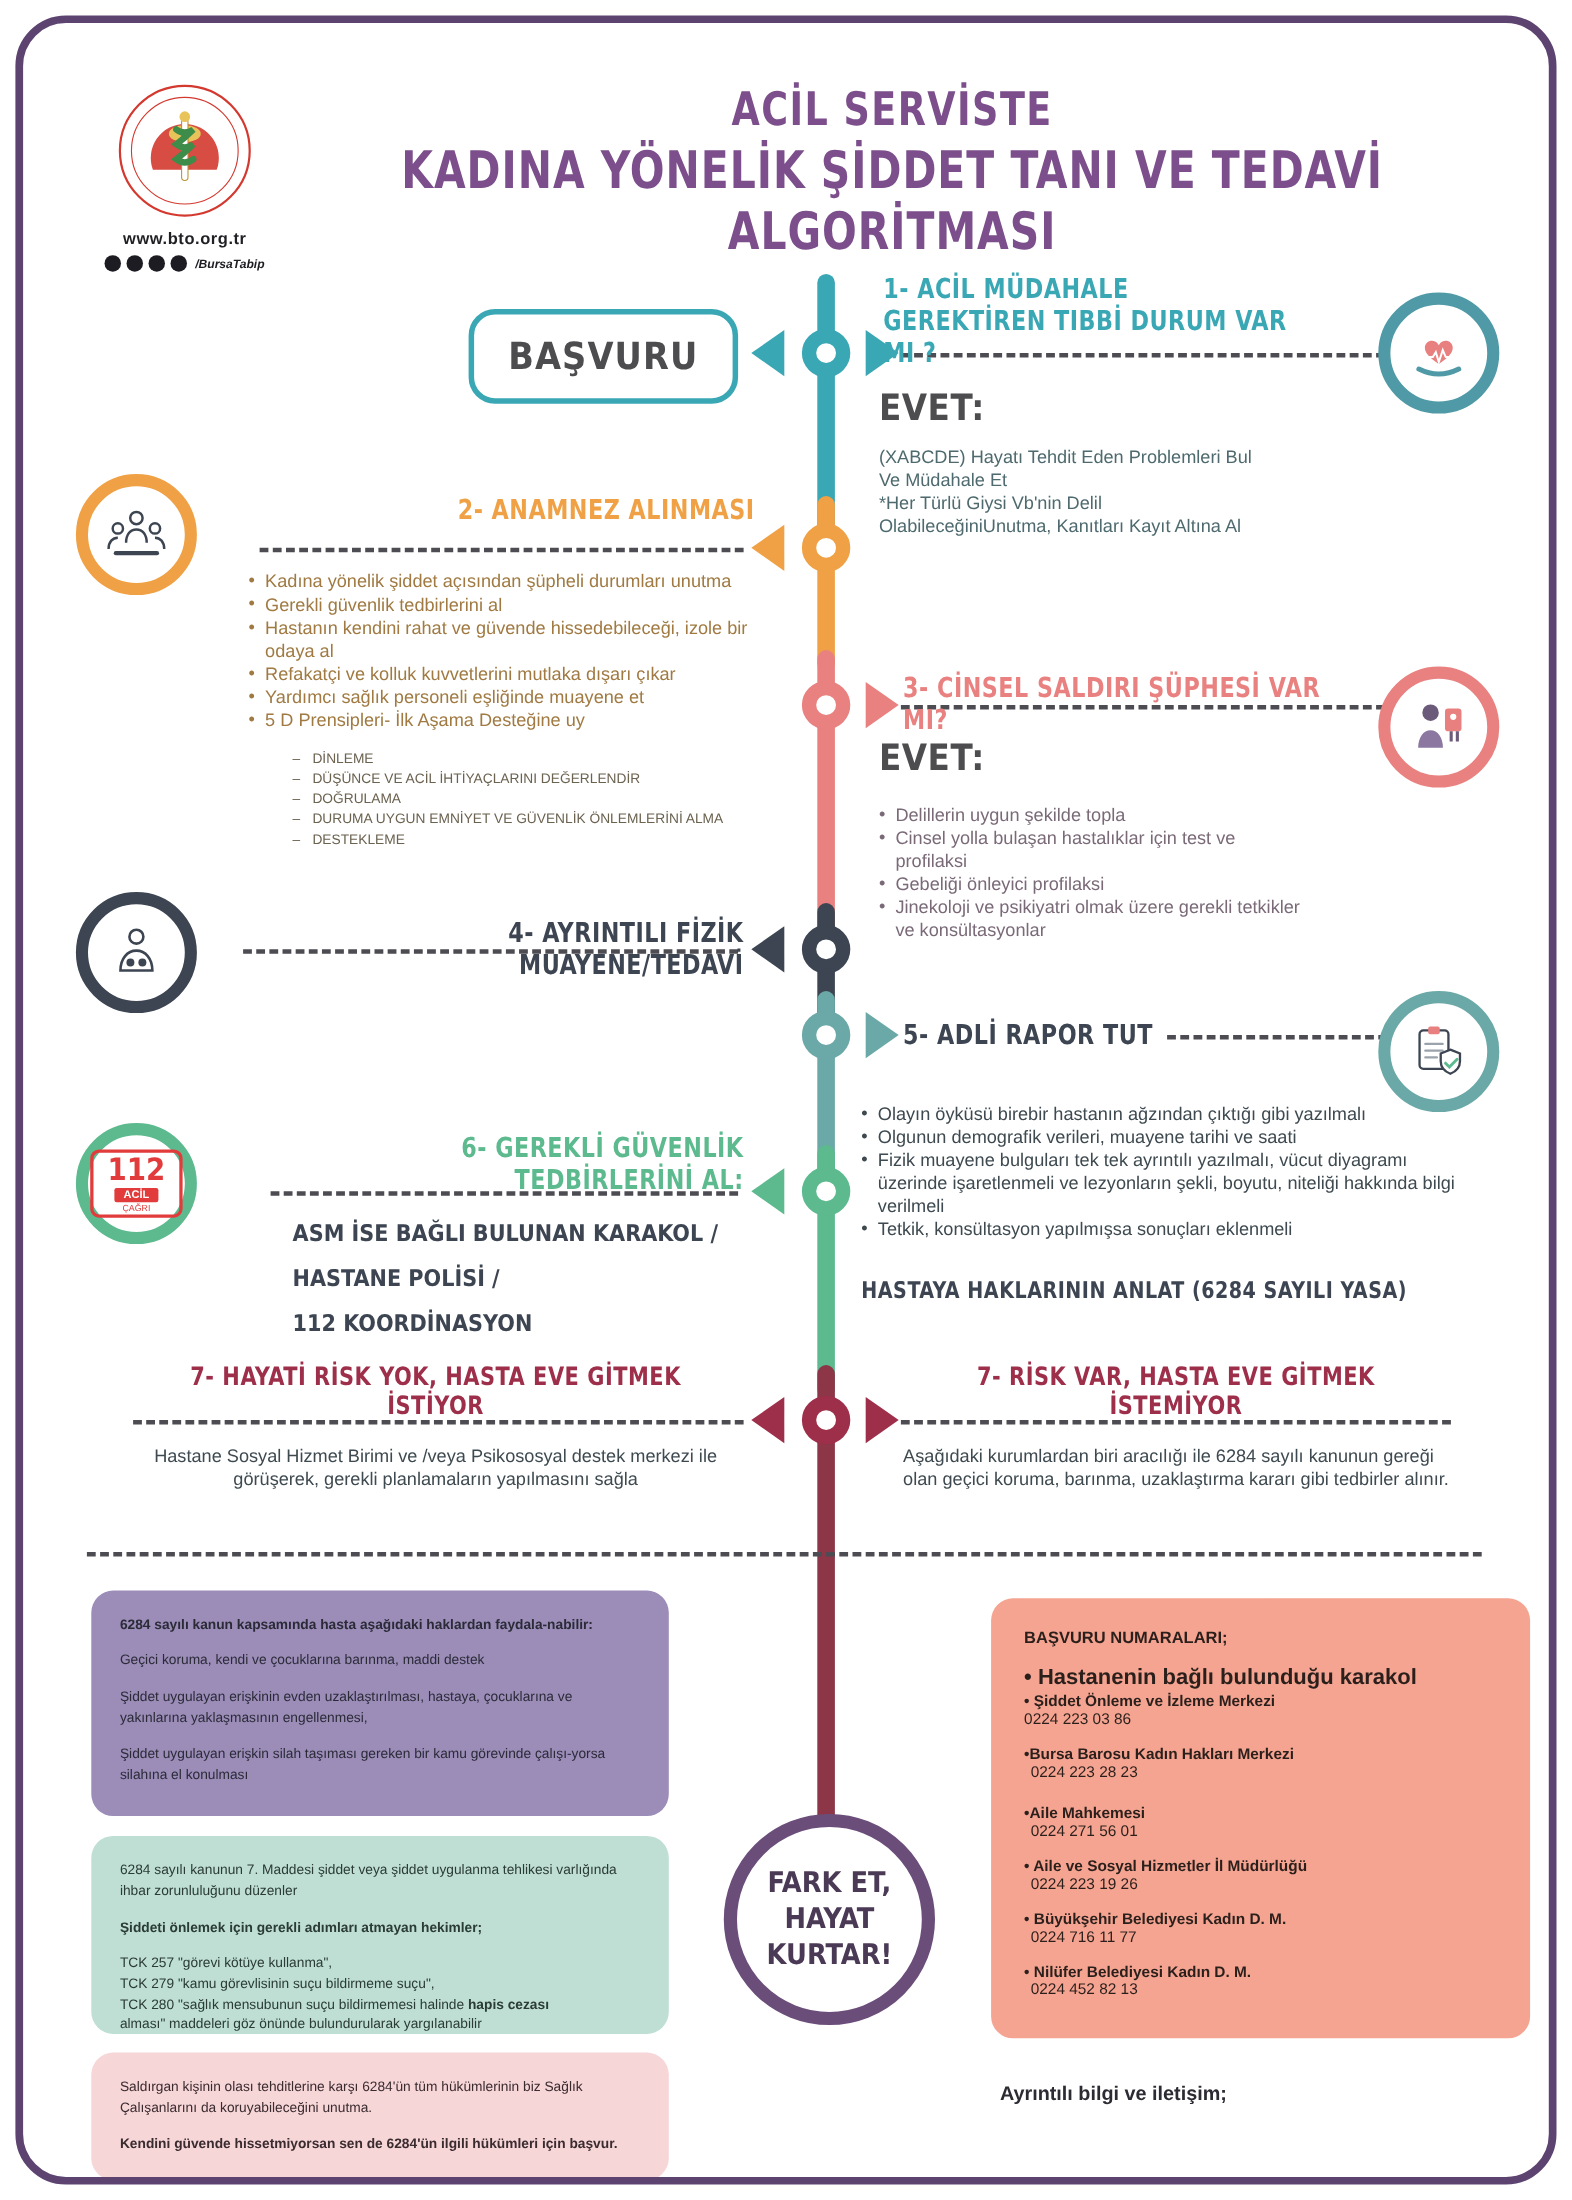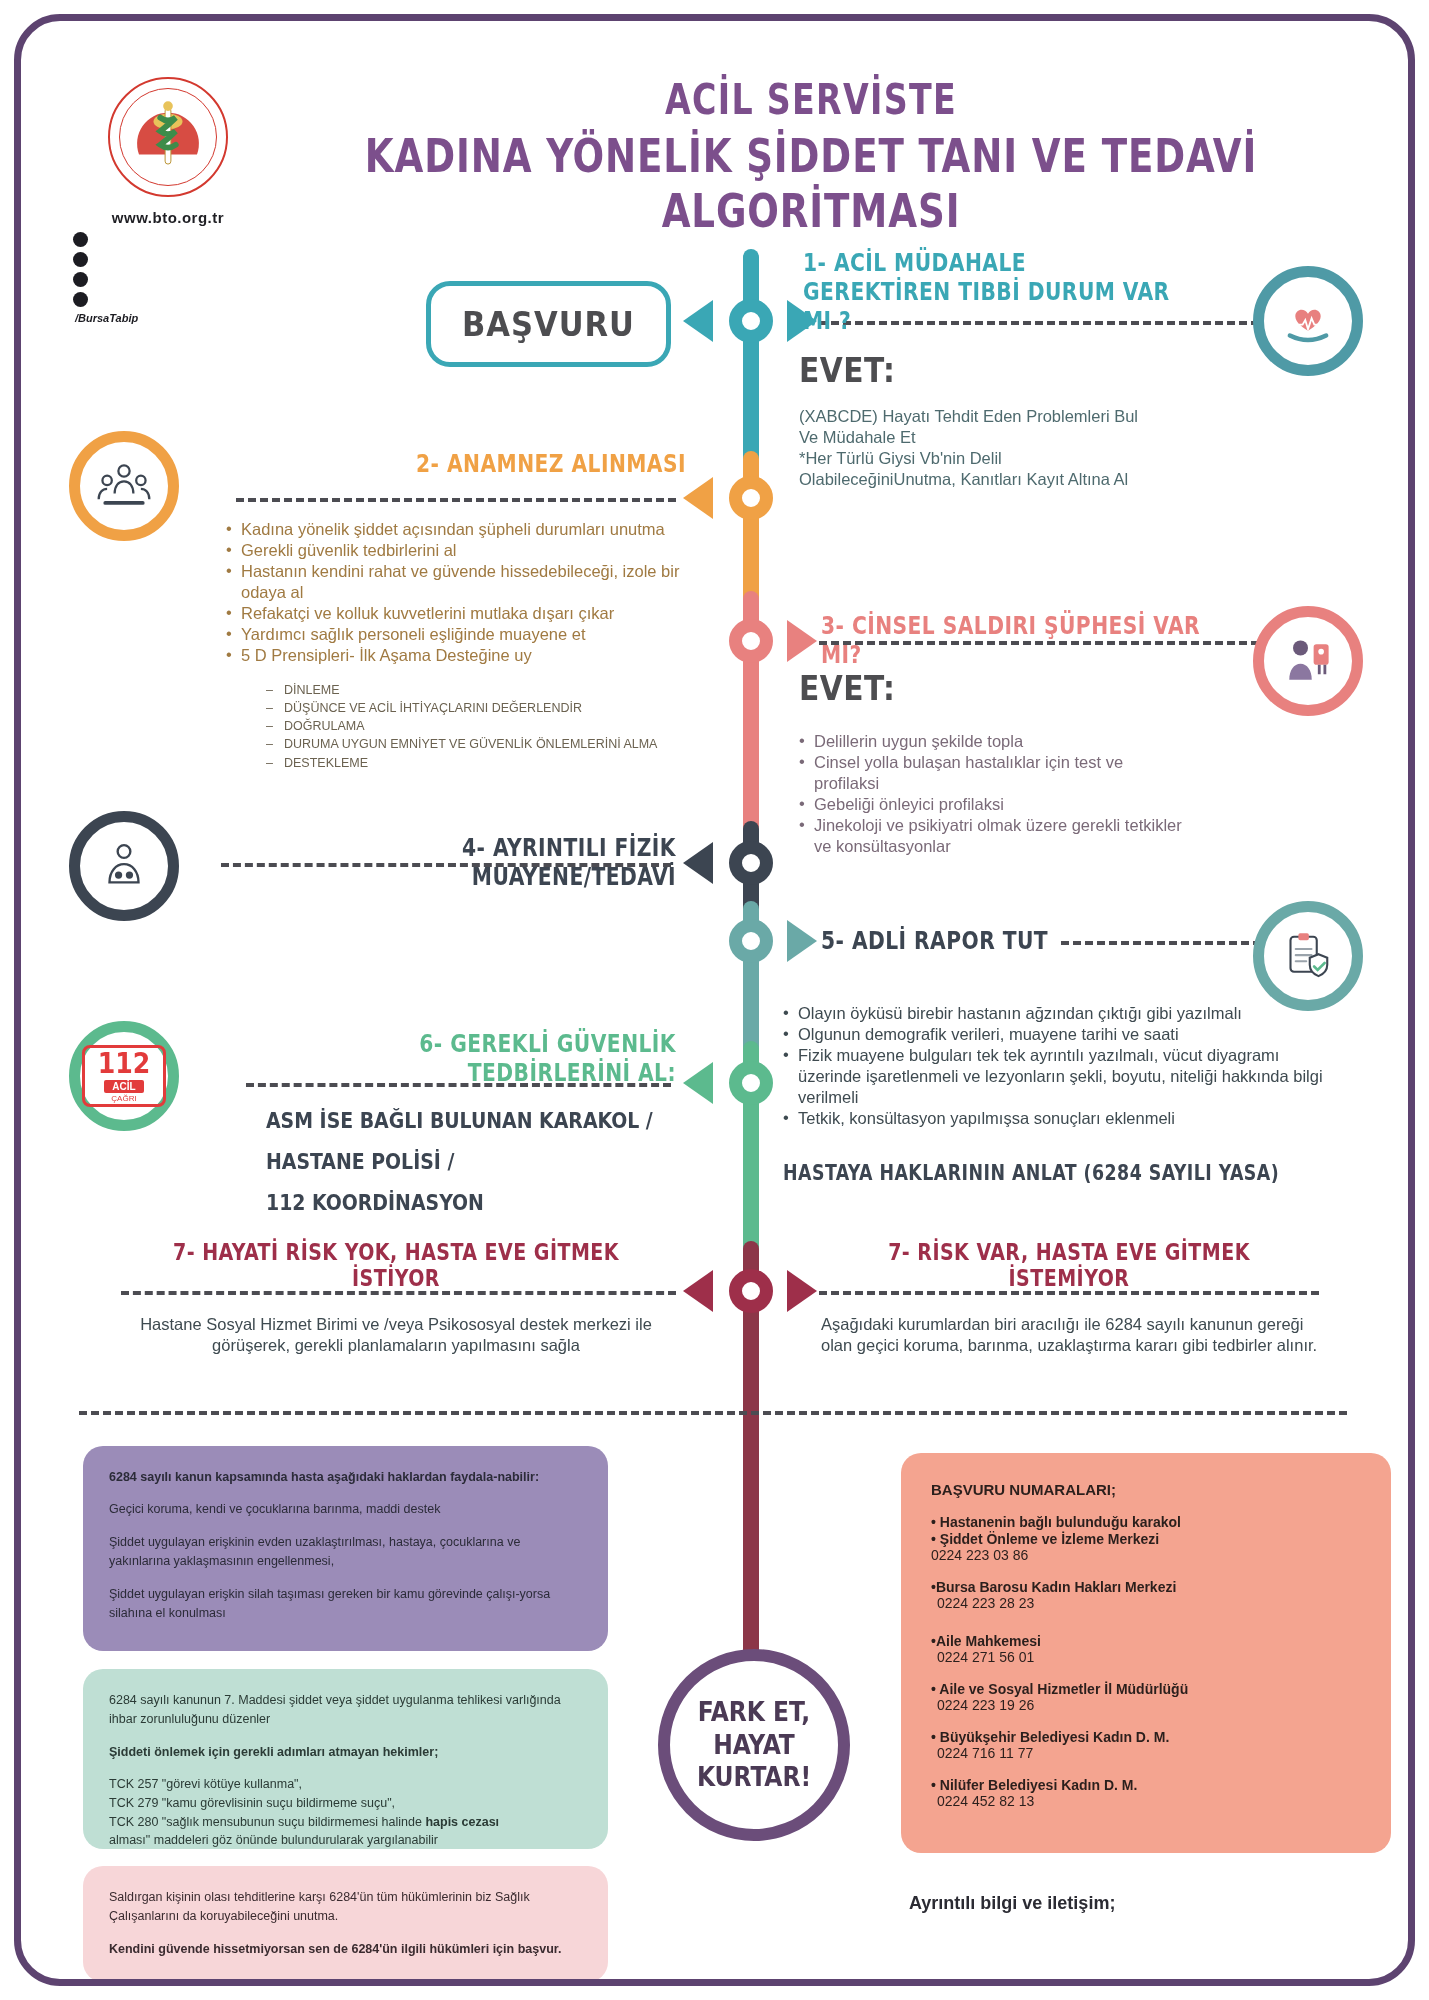--- a/index.html
+++ b/index.html
@@ -22,21 +22,21 @@
   .logo-circle{
     width:120px;height:120px;border-radius:50%;
     border:2.5px solid #d3392f; margin:0 auto; position:relative; background:#fff;
   }
   .logo-circle:after{
     content:""; position:absolute; inset:9px; border-radius:50%;
     border:1.5px solid #d3392f;
   }
   .logo-arc{ position:absolute; inset:0; }
   .logo-url{ margin-top:12px; font-size:15px; font-weight:700; color:#1f1f24; letter-spacing:.5px;}
-  .socials{ margin-top:6px; display:flex; gap:5px; justify-content:center; align-items:flex-start;flex-direction:column;}
+  .socials{ margin-top:6px; display:flex; gap:5px; justify-content:center; align-items:flex-end;}
   .soc{ width:15px;height:15px;border-radius:50%;background:#1c1c22; display:inline-block;}
   .soc-label{ font-size:11px; font-style:italic; font-weight:700; color:#1c1c22; margin-left:2px;}
   .titleblock{ position:absolute; left:230px; top:54px; width:1120px; text-align:center;}
   .t1{ font-family:"DejaVu Sans Condensed","Liberation Sans Narrow","Liberation Sans",sans-serif;
        font-weight:700; font-size:42px; color:#7c4f8c; letter-spacing:1.5px;
        transform:scaleX(.88); transform-origin:center;}
   .t2{ font-family:"DejaVu Sans Condensed","Liberation Sans Narrow","Liberation Sans",sans-serif;
        font-weight:700; font-size:47px; color:#7c4f8c; letter-spacing:1px; margin-top:4px;
        transform:scaleX(.88); transform-origin:center;}
   
@@ -292,21 +292,21 @@
   </div>
 
   <div class="infobox ib-pink" style="left:62px;top:1845px;width:525px;height:116px;">
     <div class="ib-p">Saldırgan kişinin olası tehditlerine karşı 6284'ün tüm hükümlerinin biz Sağlık Çalışanlarını da koruyabileceğini unutma.</div>
     <div class="ib-p b">Kendini güvende hissetmiyorsan sen de 6284'ün ilgili hükümleri için başvur.</div>
   </div>
 
   <div class="infobox ib-salmon" style="left:880px;top:1432px;width:490px;height:400px;padding:28px 30px;">
     <div class="b" style="font-size:15px;margin-bottom:16px;">BAŞVURU NUMARALARI;</div>
     <div style="margin-bottom:1px;">
-      <div class="b" style="font-size:14px;">• Hastanenin bağlı bulunduğu karakol</div>
+      <div class="b" style="font-size:20px;">• Hastanenin bağlı bulunduğu karakol</div>
     </div>
     <div style="margin-bottom:16px;">
       <div class="b" style="font-size:14px;">• Şiddet Önleme ve İzleme Merkezi</div>
       <div style="font-size:14px;">0224 223 03 86</div>
     </div>
     <div style="margin-bottom:22px;">
       <div class="b" style="font-size:14px;">•Bursa Barosu Kadın Hakları Merkezi</div>
       <div style="font-size:14px;padding-left:6px;">0224 223 28 23</div>
     </div>
     <div style="margin-bottom:16px;">

